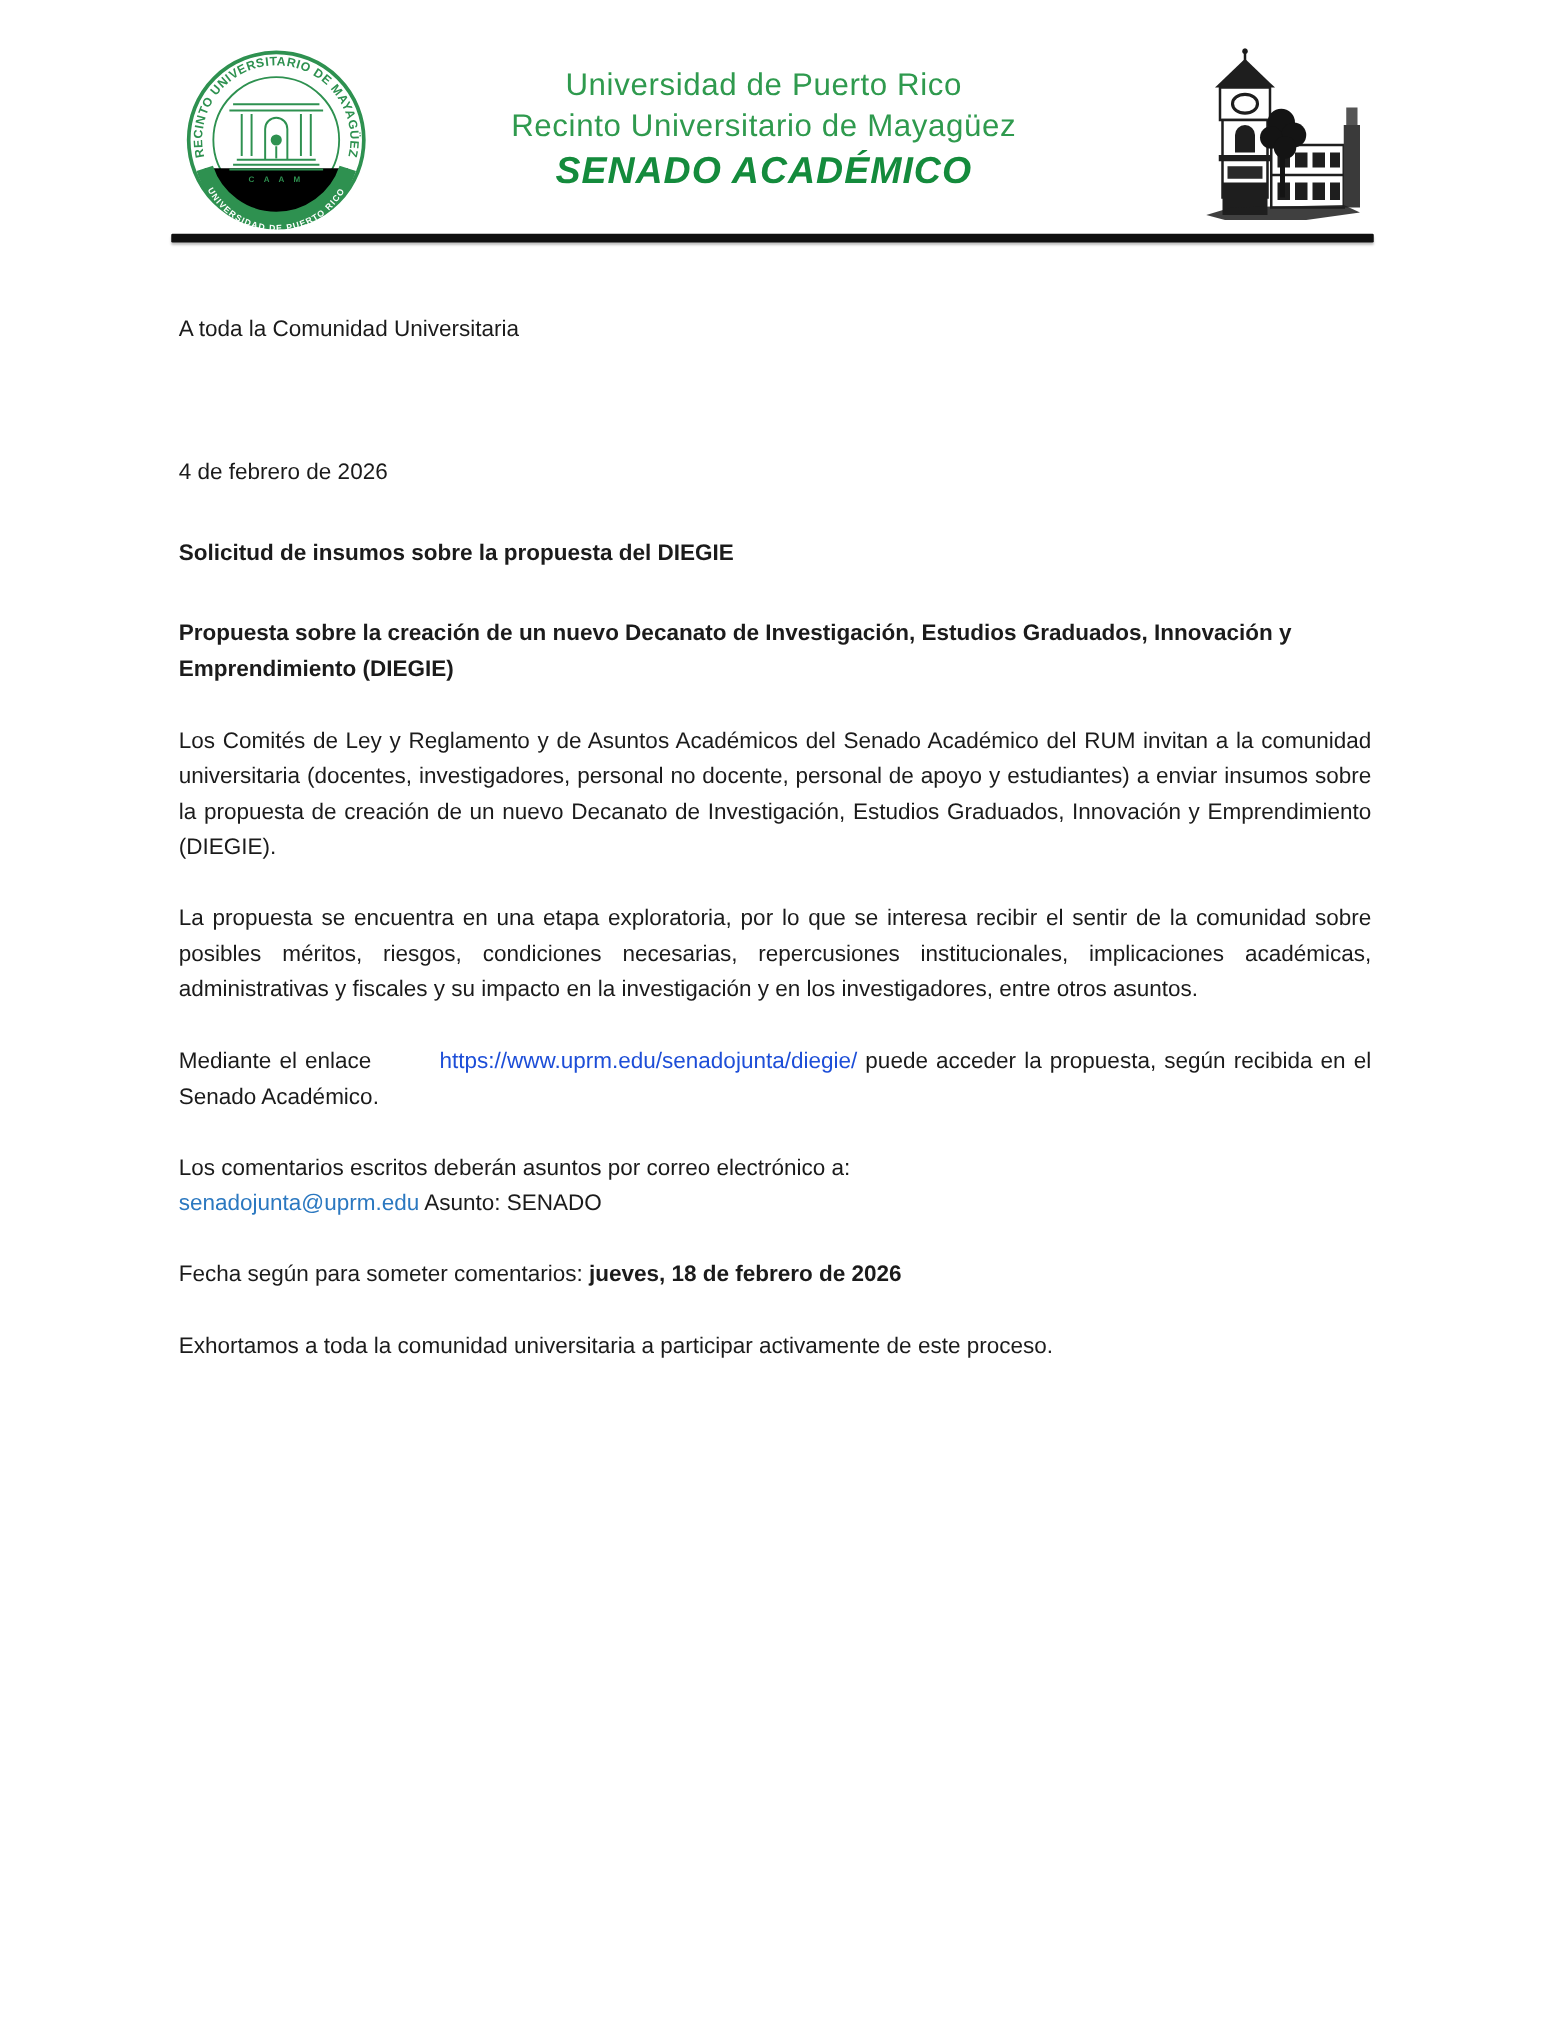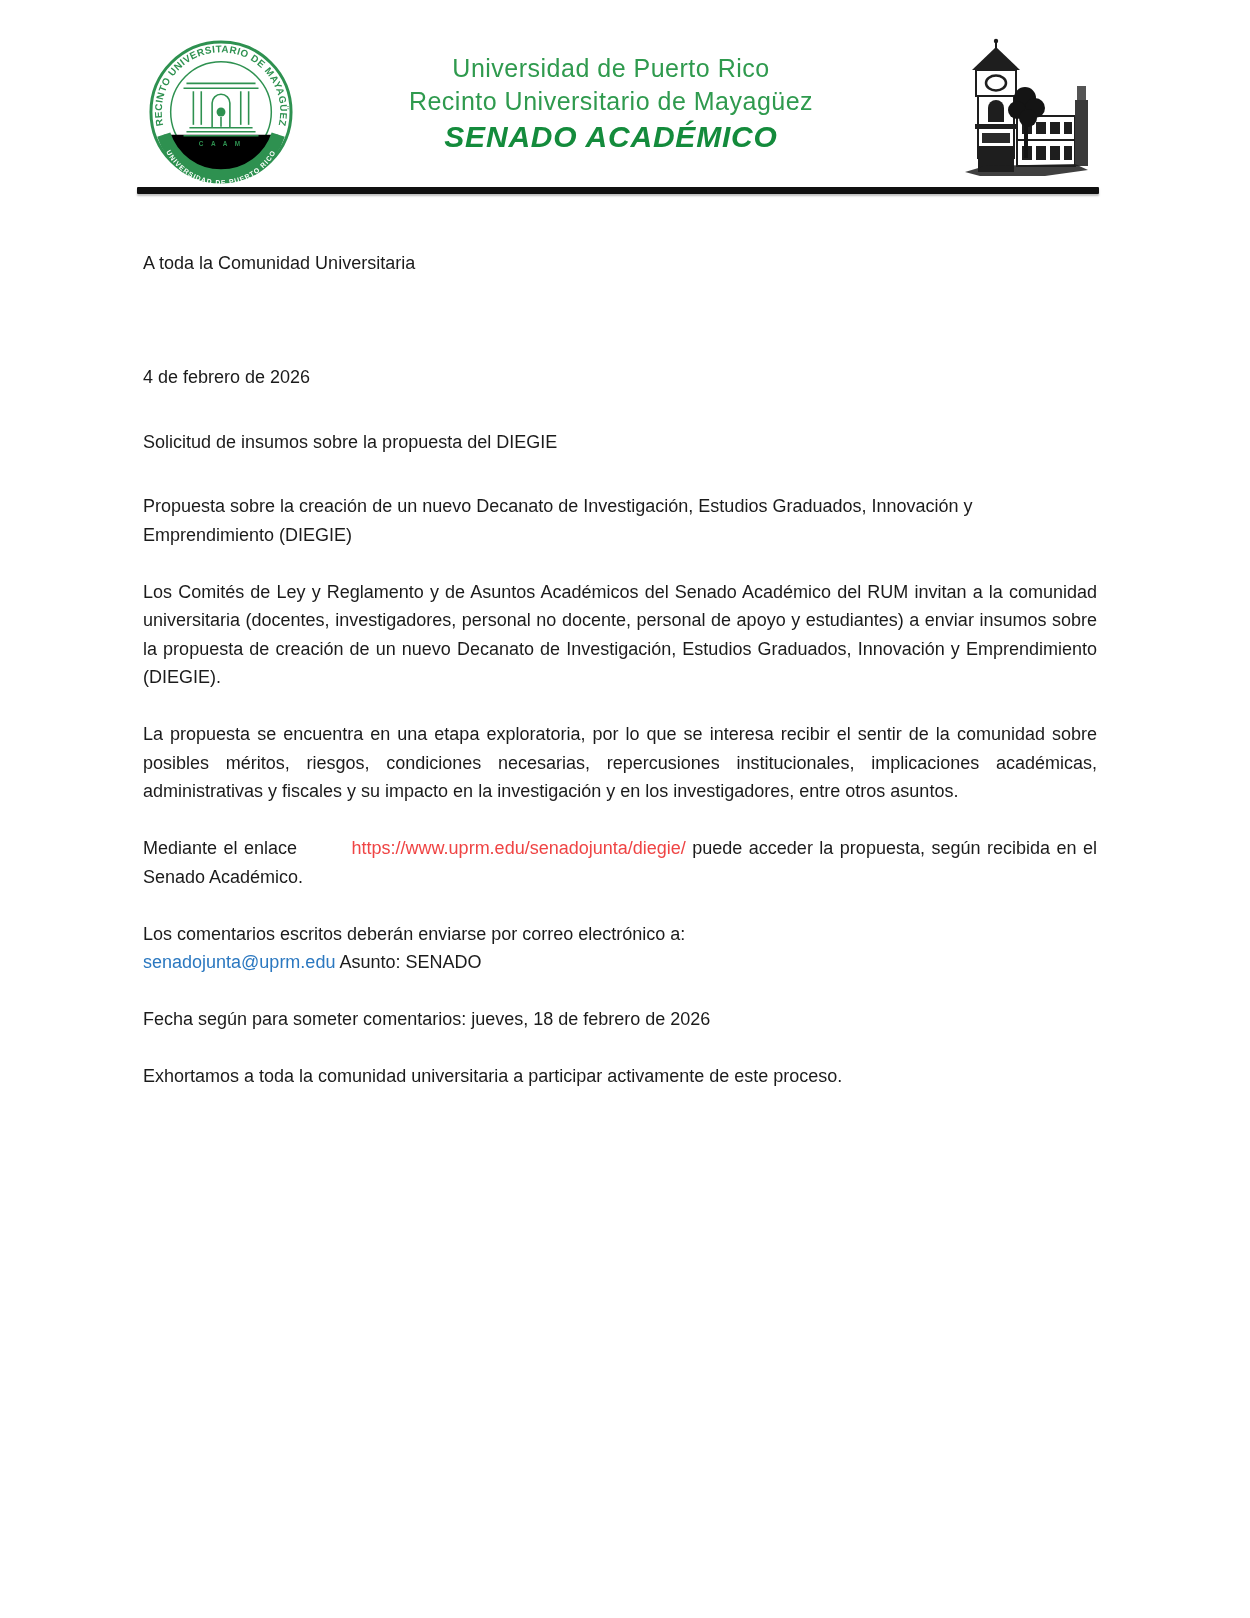--- a/index.html
+++ b/index.html
@@ -29,23 +29,23 @@
     background:#101010;border-radius:1px;
     box-shadow:0 2px 2px rgba(0,0,0,0.25);
   }
   
   .doc-body{
     position:absolute;left:143px;top:249px;width:954px;
     font-size:18px;line-height:28.5px;color:#1b1b1b;
   }
   .block{margin:0 0 28.5px 0;}
   .gap-after-recipient{margin-bottom:85.5px;}
-  .bold{font-weight:normal;margin-top:36px;}
+  .bold{font-weight:bold;margin-top:36px;}
   .just{text-align:justify;}
-  a.doc-link{color:#ef4444;text-decoration:none;cursor:pointer;margin-left:48px;}
+  a.doc-link{color:#1d4ed8;text-decoration:none;cursor:pointer;margin-left:48px;}
   a.doc-email{color:#2b78c0;cursor:pointer;}
   .seal-text{font-family:"Liberation Sans",sans-serif;font-weight:bold;}
 </style>
 </head>
 <body>
 
 <div class="page">
 
   <div>
 
@@ -140,21 +140,21 @@
 
     <div class="block just">Los Comités de Ley y Reglamento y de Asuntos Académicos del Senado Académico del RUM invitan a la comunidad universitaria (docentes, investigadores, personal no docente, personal de apoyo y estudiantes) a enviar insumos sobre la propuesta de creación de un nuevo Decanato de Investigación, Estudios Graduados, Innovación y Emprendimiento (DIEGIE).</div>
 
     <div class="block just">La propuesta se encuentra en una etapa exploratoria, por lo que se interesa recibir el sentir de la comunidad sobre posibles méritos, riesgos, condiciones necesarias, repercusiones institucionales, implicaciones académicas, administrativas y fiscales y su impacto en la investigación y en los investigadores, entre otros asuntos.</div>
 
     <div class="block just">
       <span>Mediante el enlace </span><a class="doc-link">https://www.uprm.edu/senadojunta/diegie/</a><span> puede acceder la propuesta, según recibida en el Senado Académico.</span>
     </div>
 
     <div class="block">
-      <div>Los comentarios escritos deberán enviarse por correo electrónico a:</div>
+      <div>Los comentarios escritos deberán asuntos por correo electrónico a:</div>
       <div><a class="doc-email">senadojunta@uprm.edu</a><span> Asunto: SENADO</span></div>
     </div>
 
     <div class="block">
       <span>Fecha según para someter comentarios: </span><span class="bold">jueves, 18 de febrero de 2026</span>
     </div>
 
     <div class="block">Exhortamos a toda la comunidad universitaria a participar activamente de este proceso.</div>
 
   </div>

